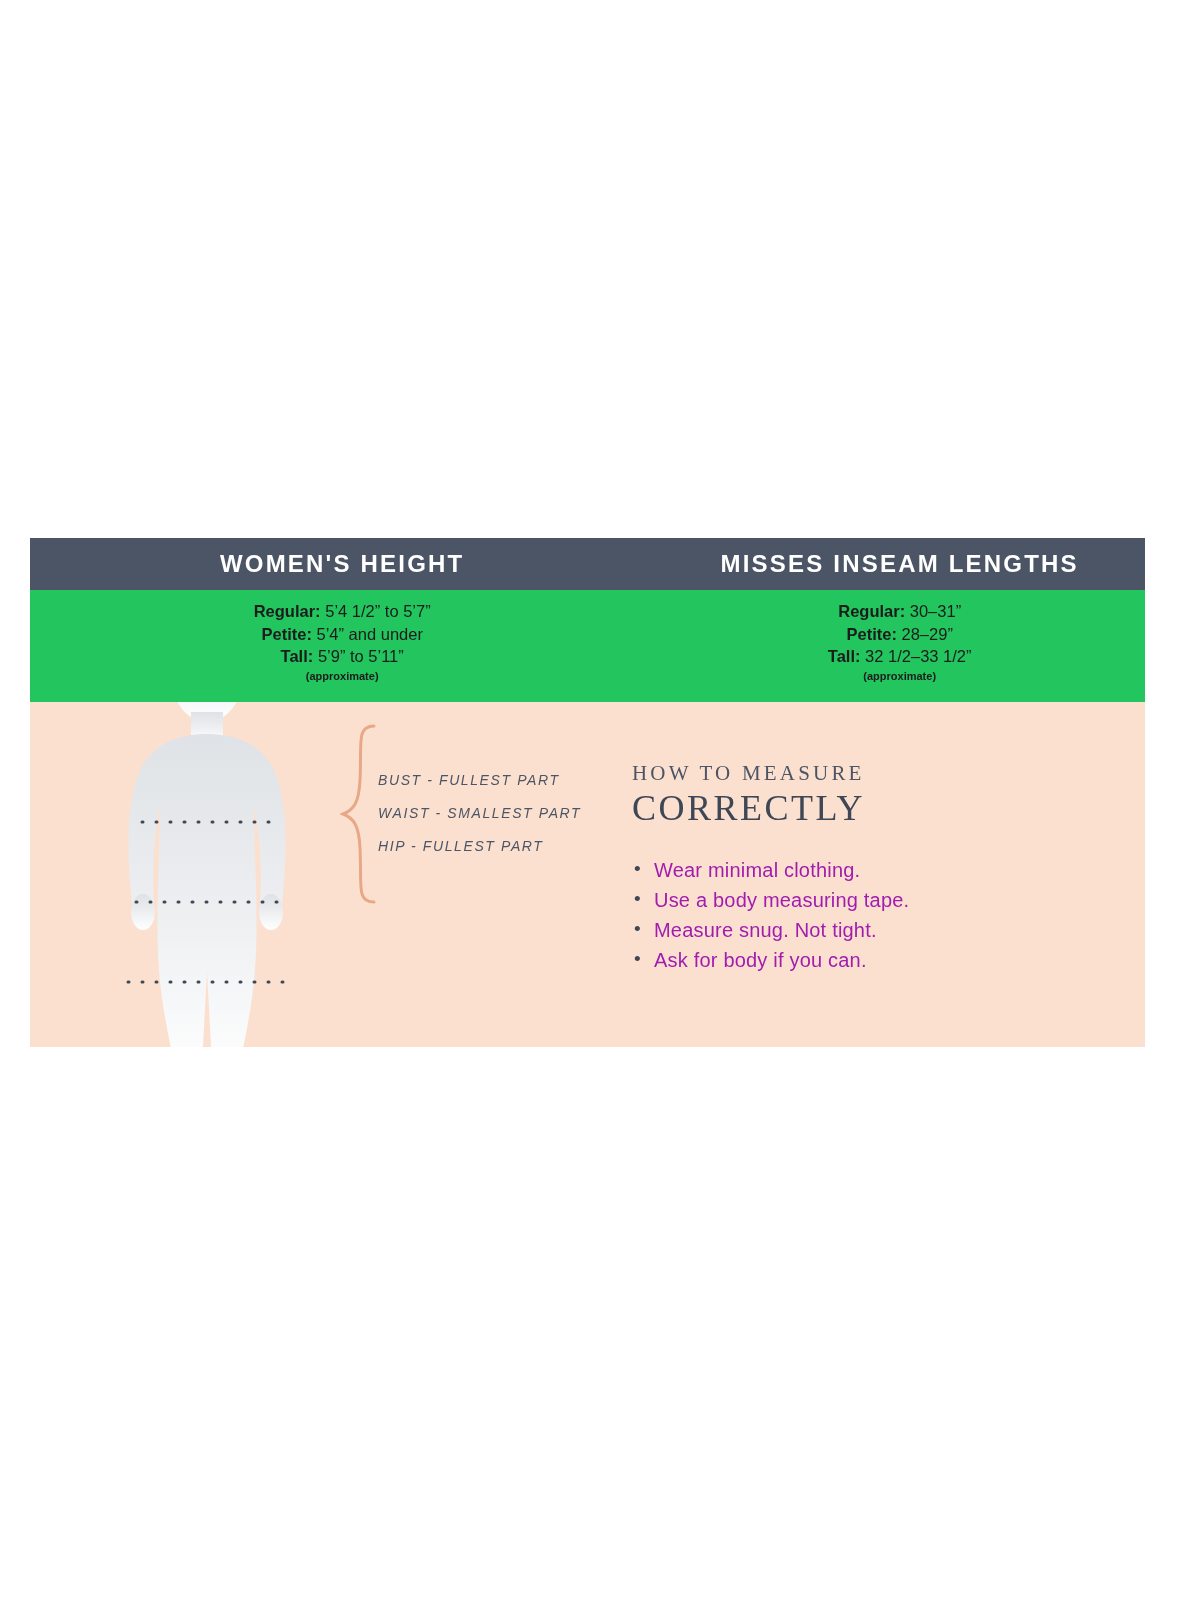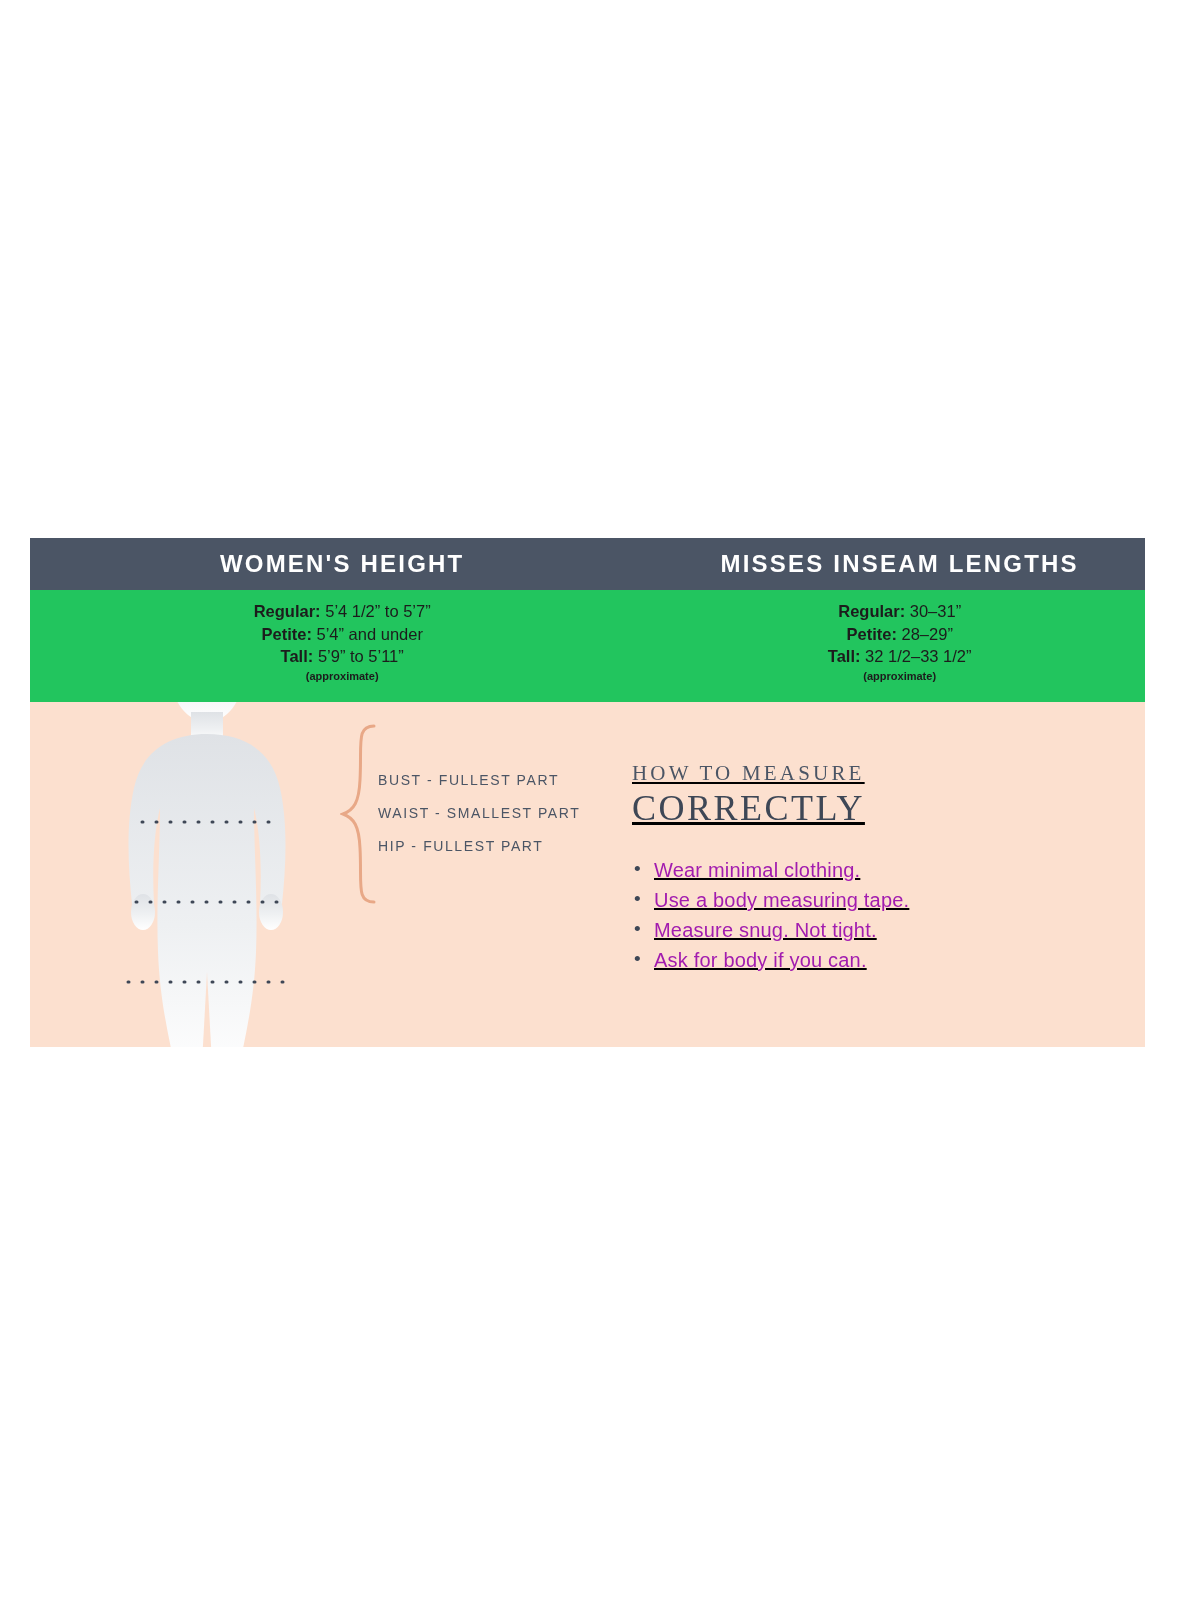--- a/index.html
+++ b/index.html
@@ -95,29 +95,29 @@
     position: absolute;
     left: 348px;
     top: 62px;
   }
   .measure-item {
     font-size: 14px;
     letter-spacing: 1.6px;
     color: #4b5565;
     line-height: 33px;
     white-space: nowrap;
+    font-style: italic;
   }
 
   
   .how-block {
     position: absolute;
     left: 602px;
     top: 58px;
     width: 480px;
-    text-decoration: underline;
   }
   .how-title-small {
     font-family: "Liberation Serif", serif;
     font-size: 21px;
     letter-spacing: 3.2px;
     color: #4b5565;
     line-height: 26px;
   }
   .how-title-big {
     font-family: "Liberation Serif", serif;

